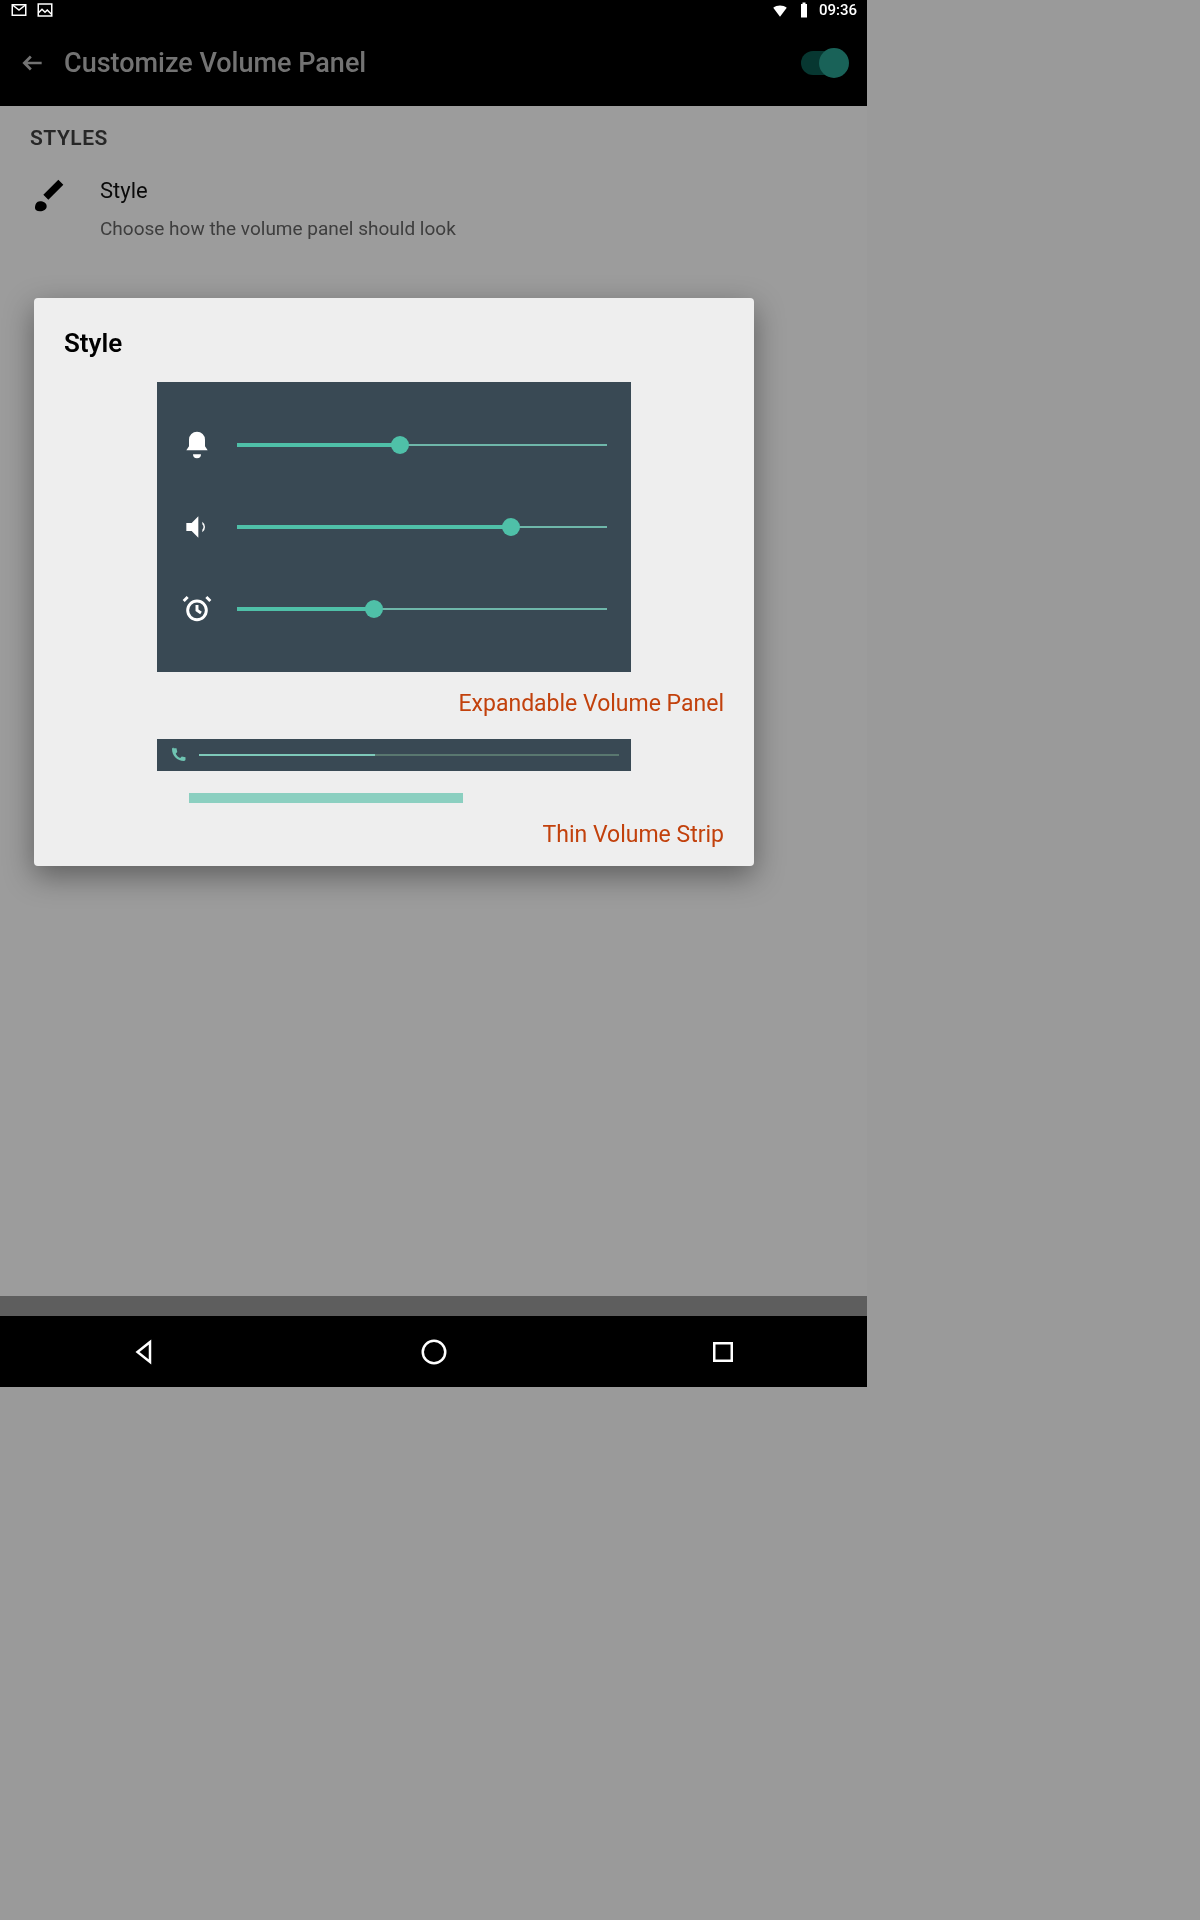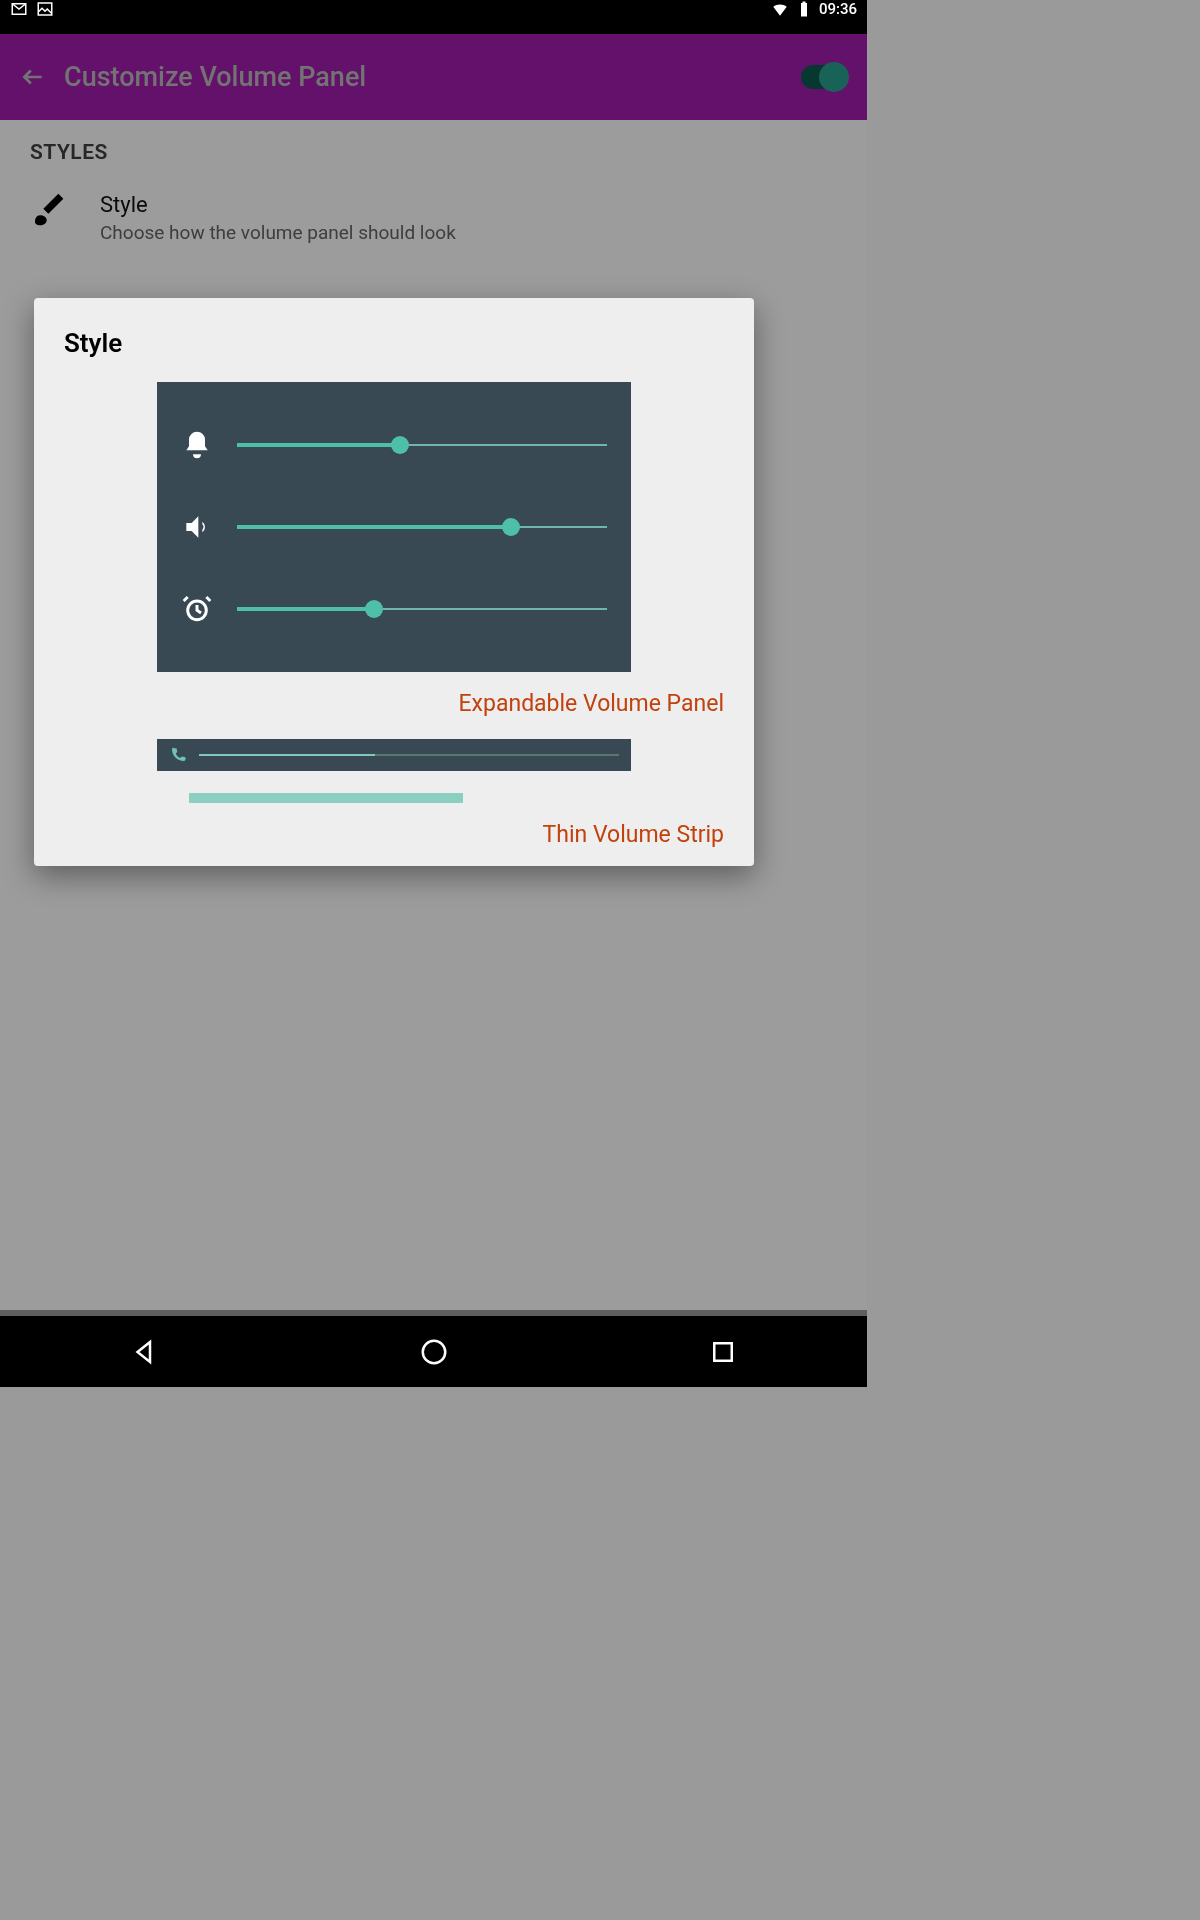--- a/index.html
+++ b/index.html
@@ -12,37 +12,37 @@
 }
 .screen {
   width: 867px;
   height: 1387px;
   position: relative;
   background: #9a9a9a;
 }
 
 
 .status-bar {
-  height: 34px;
+  height: 20px;
   background: #000;
   display: flex;
-  align-items: flex-start;
+  align-items: center;
   padding: 0 10px;
   color: #fff;
   font-size: 15px;
 }
 .status-left { display: flex; gap: 8px; align-items: center; }
 .status-right { margin-left: auto; display: flex; gap: 6px; align-items: center; }
 .st-icon { width: 18px; height: 18px; display: inline-flex; align-items:center; justify-content:center; }
 .st-icon svg { width: 100%; height: 100%; }
 
 
 .app-bar {
   height: 86px;
-  background: #a21caf;
+  background: #000000;
   display: flex;
   align-items: center;
   padding: 0 20px;
 }
 .app-bar .back { color: #bdbdbd; margin-right: 18px; display:flex; align-items:center; }
 .app-bar .title { color: #bdbdbd; font-size: 27px; font-weight: 500; }
 .switch {
   margin-left: auto;
   width: 46px; height: 24px;
   background: #0c5a50; border-radius: 12px;
@@ -64,21 +64,21 @@
   position: absolute; top:30px; left:0; right:0; bottom:71px;
   background: rgba(0,0,0,0.39);
 }
 .section-title {
   color: #414141; font-size: 21px; font-weight: 600; letter-spacing: 0.5px;
 }
 .item { display: flex; align-items: flex-start; margin-top: 28px; gap: 30px; }
 .item .it-icon { width: 40px; height: 40px; color:#000; }
 .item .it-icon svg { width:100%; height:100%; }
 .item .it-txt h3 { font-size: 22px; color: #111; font-weight: 400; }
-.item .it-txt p { font-size: 19px; color: #666; margin-top:4px; }
+.item .it-txt p { font-size: 19px; color: #666; margin-top:14px; }
 .next-item-title { font-size: 22px; color:#111; margin-top: 46px; margin-left: 70px; }
 
 
 .dialog {
   position: absolute;
   left: 34px; top: 298px;
   width: 720px;
   background: #eeeeee;
   border-radius: 4px;
   box-shadow: 0 10px 30px rgba(0,0,0,0.4);

